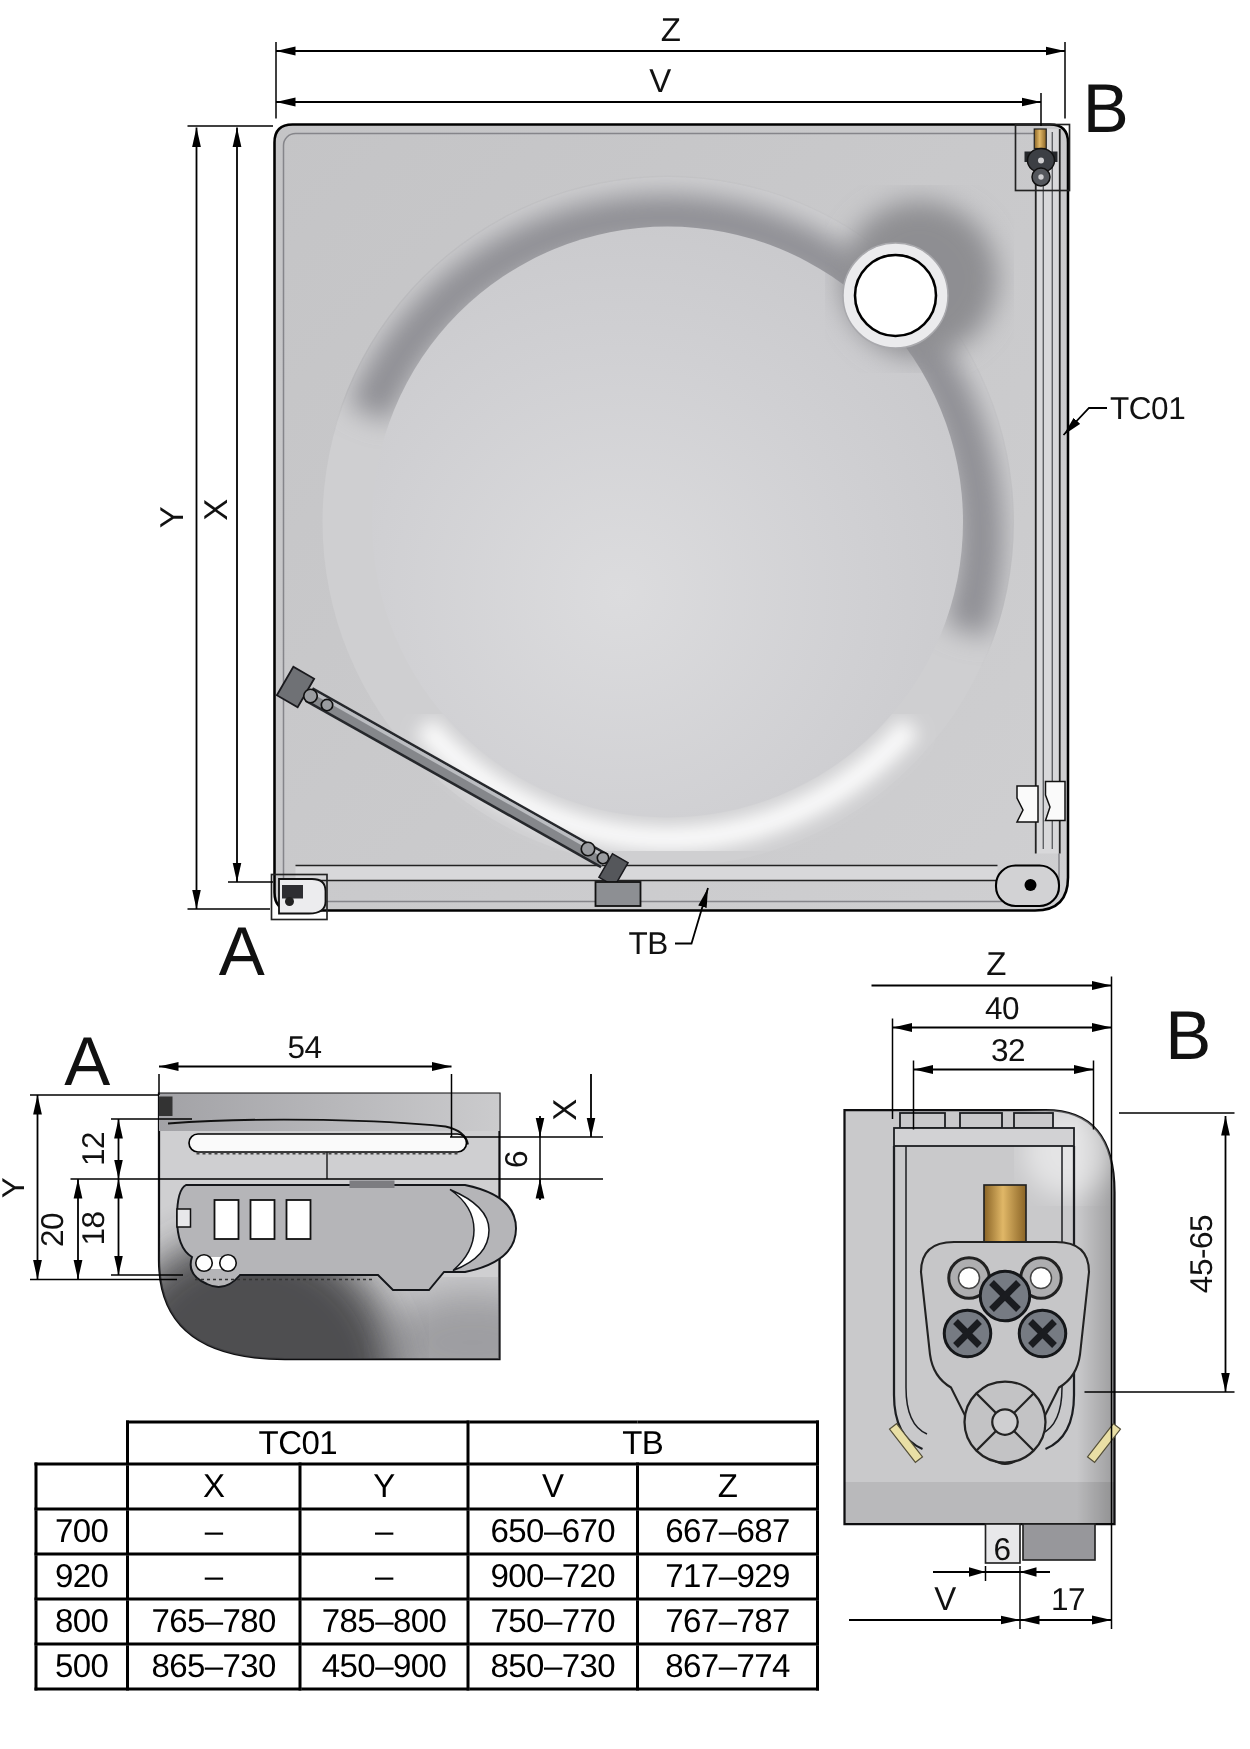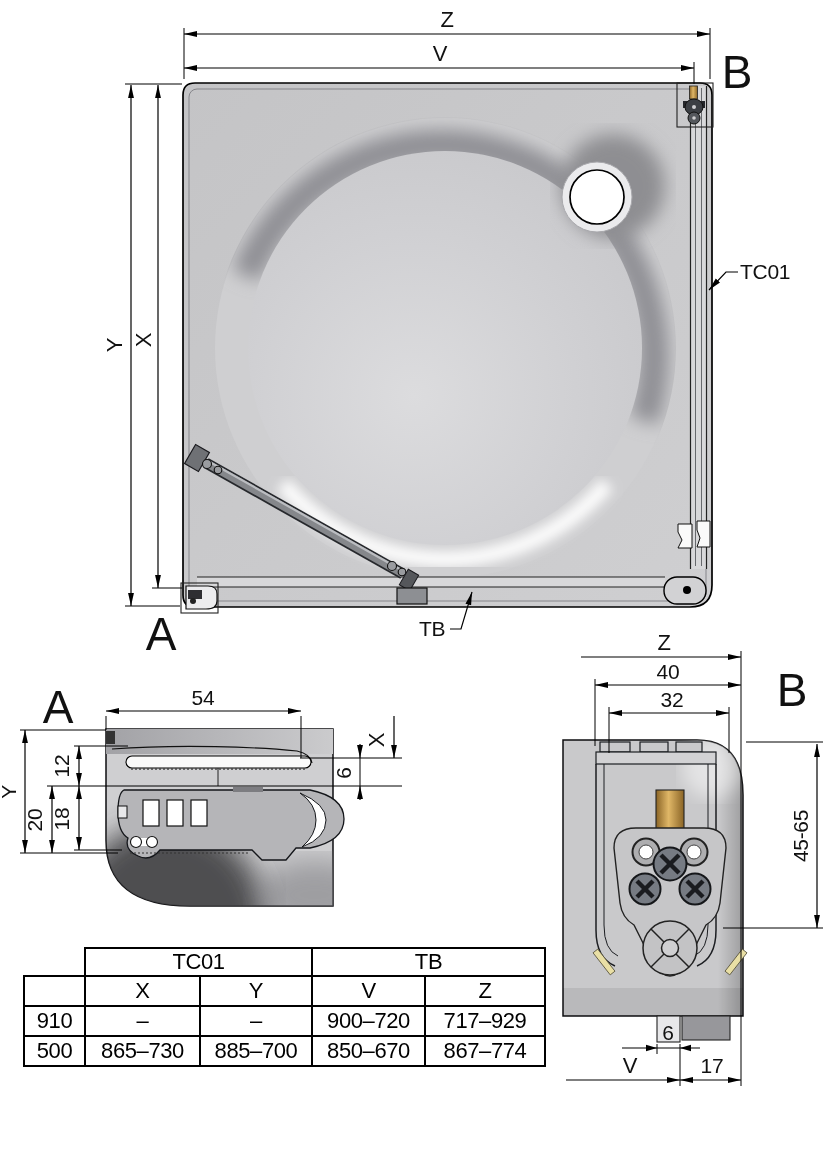--- a/index.html
+++ b/index.html
@@ -345,28 +345,42 @@
     <td colspan="2">TB</td>
   </tr>
   <tr>
     <td></td>
     <td>X</td>
     <td>Y</td>
     <td>V</td>
     <td>Z</td>
   </tr>
   <tr>
-    <td>910</td>
+    <td>700</td>
+    <td>–</td>
+    <td>–</td>
+    <td>650–670</td>
+    <td>667–687</td>
+  </tr>
+  <tr>
+    <td>920</td>
     <td>–</td>
     <td>–</td>
     <td>900–720</td>
     <td>717–929</td>
   </tr>
   <tr>
+    <td>800</td>
+    <td>765–780</td>
+    <td>785–800</td>
+    <td>750–770</td>
+    <td>767–787</td>
+  </tr>
+  <tr>
     <td>500</td>
     <td>865–730</td>
-    <td>885–700</td>
-    <td>850–670</td>
+    <td>450–900</td>
+    <td>850–730</td>
     <td>867–774</td>
   </tr>
 </tbody>
     </table>
 </div>
 
 </body></html>

